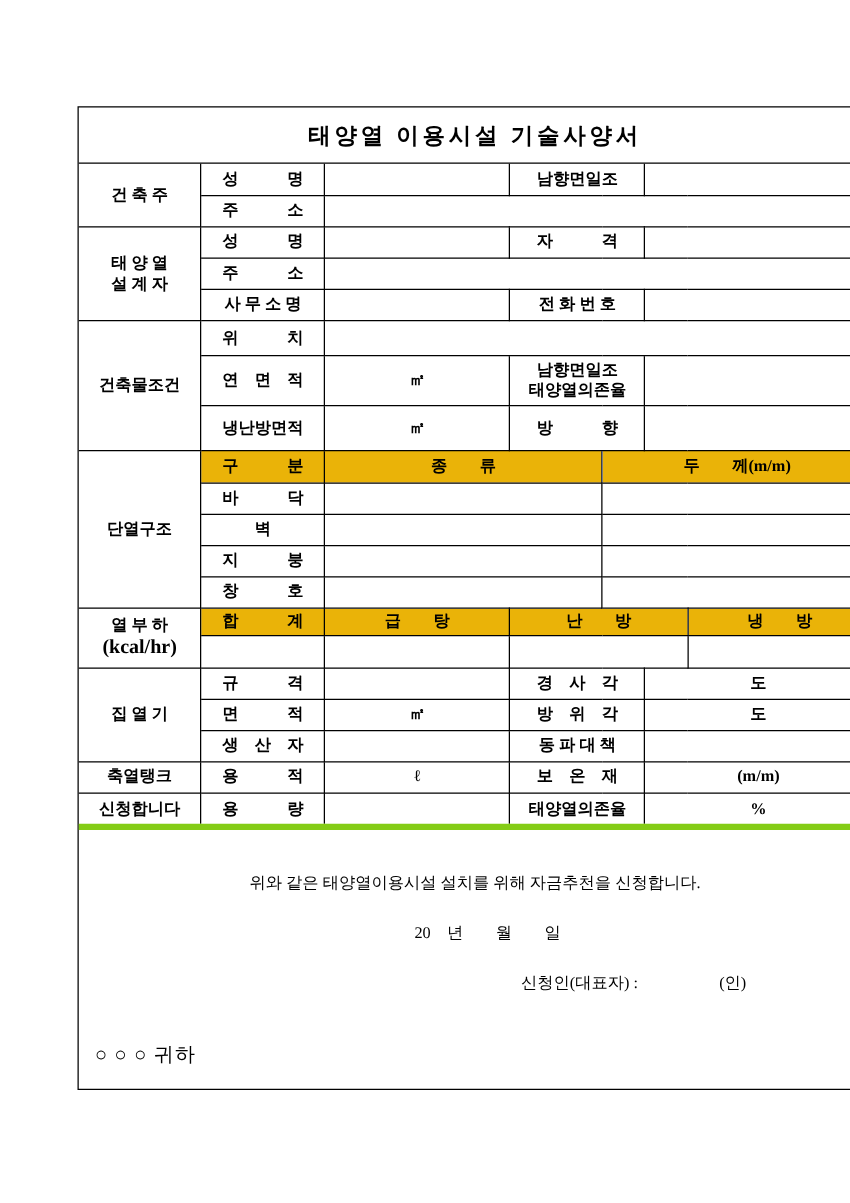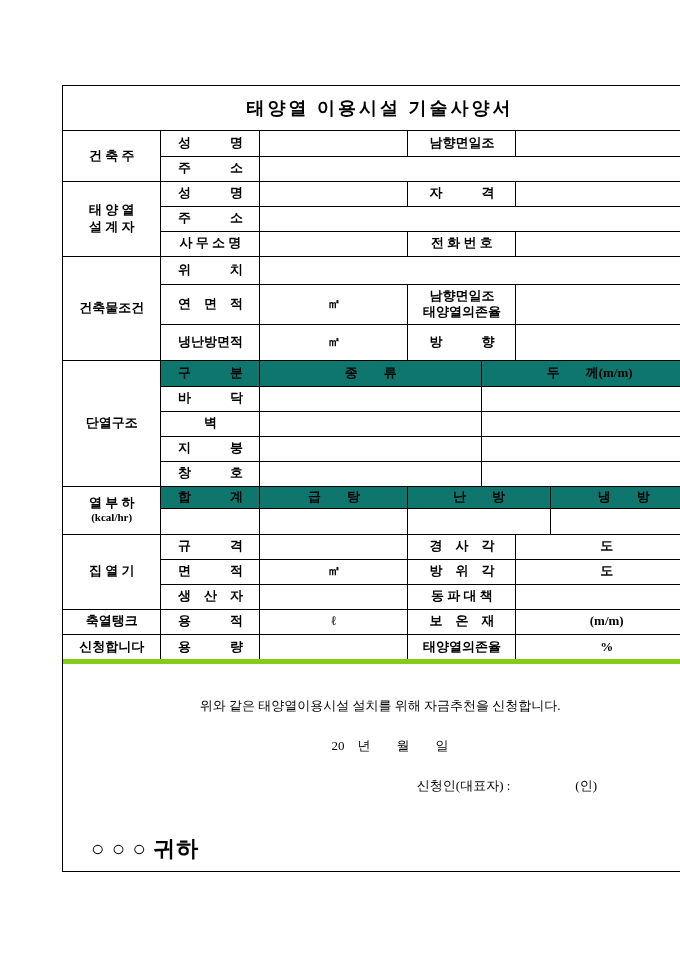--- a/index.html
+++ b/index.html
@@ -17,29 +17,29 @@
     height: 45px; line-height: 45px; text-align: center;
     font-weight: bold; font-size: 18px; letter-spacing: 3px;
     border-bottom: 1px solid #000; white-space: pre;
   }
   table.spec { width: 100%; table-layout: fixed; border-collapse: collapse; border: hidden; font-weight: bold; }
   .spec td {
     border: 1px solid #000; text-align: center; vertical-align: middle;
     font-size: 13px; white-space: pre; overflow: hidden; padding: 1px 2px;
     line-height: 1.25;
   }
-  .spec td.hdr { background: #0f766e; }
-  .small { font-size: 11px; }
+  .spec td.hdr { background: #eab308; }
+  .small { font-size: 16px; }
   .r22 { height: 22px; } .r25 { height: 25px; } .r26 { height: 26px; }
   .r28 { height: 28px; } .r36 { height: 36px; margin-top: 23px; } .r40 { height: 40px; }
   .footer { position: relative; height: 212px; border-top: 5px solid #84cc16; font-size: 13px; }
   .stmt { position: absolute; top: 33px; left: 0; width: 100%; text-align: center; white-space: pre; }
   .dateline { position: absolute; top: 73px; left: 10px; width: 100%; text-align: center; white-space: pre; }
   .applicant { position: absolute; top: 113px; right: 100px; white-space: pre; text-align: center; }
-  .recipient { position: absolute; top: 170px; left: 28px; font-weight: bold; font-size: 22px; letter-spacing: 1px; white-space: pre; }
+  .recipient { position: absolute; top: 170px; left: 13px; font-weight: normal; font-size: 16px; letter-spacing: 1px; white-space: pre; }
 </style>
 </head>
 <body>
 
 <div class="doc">
 
   <div class="title">태양열 이용시설 기술사양서</div>
 
   <table class="spec">
     <colgroup>

